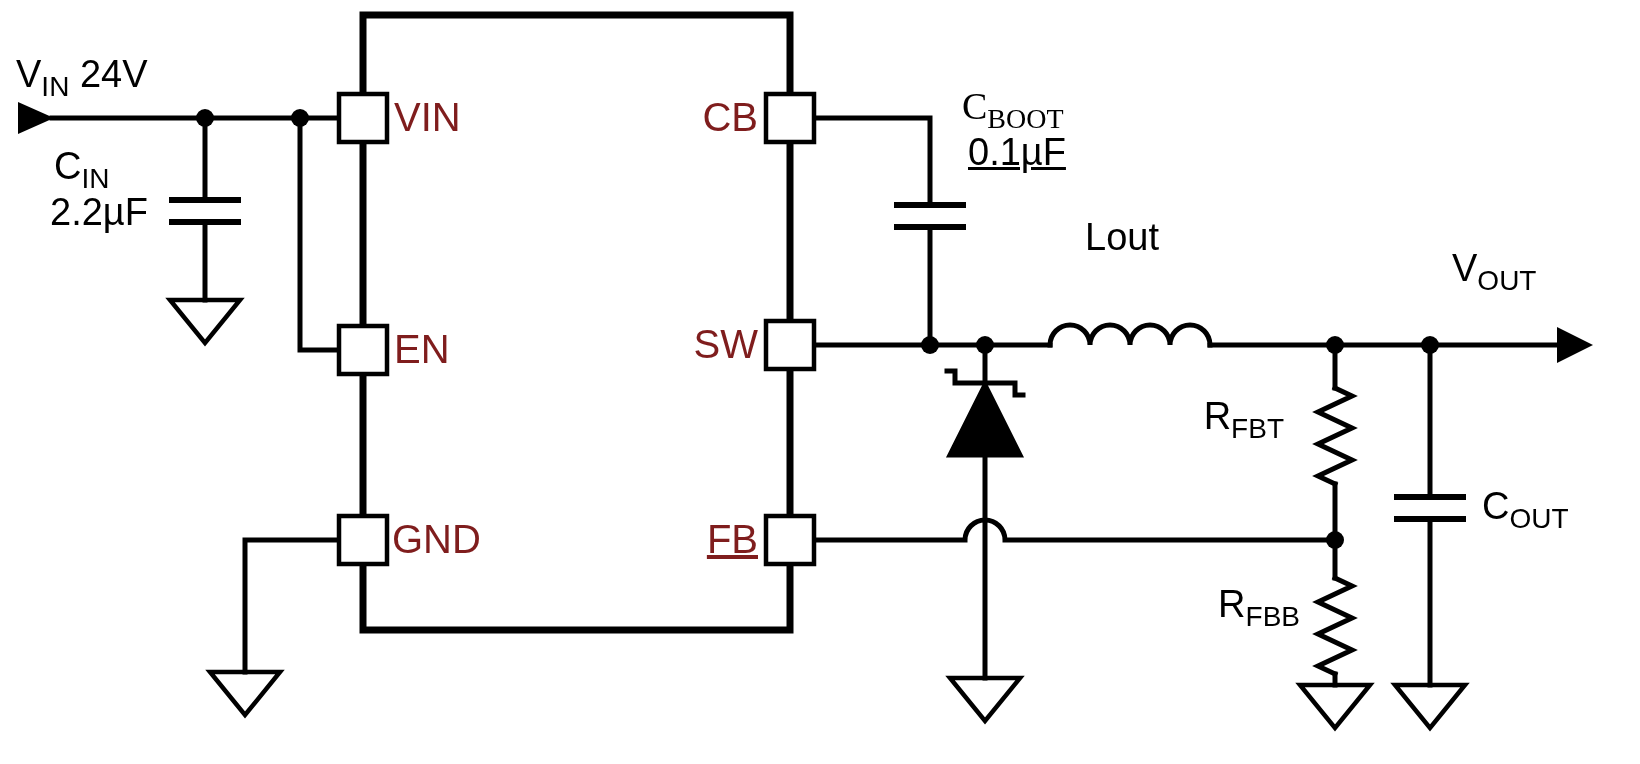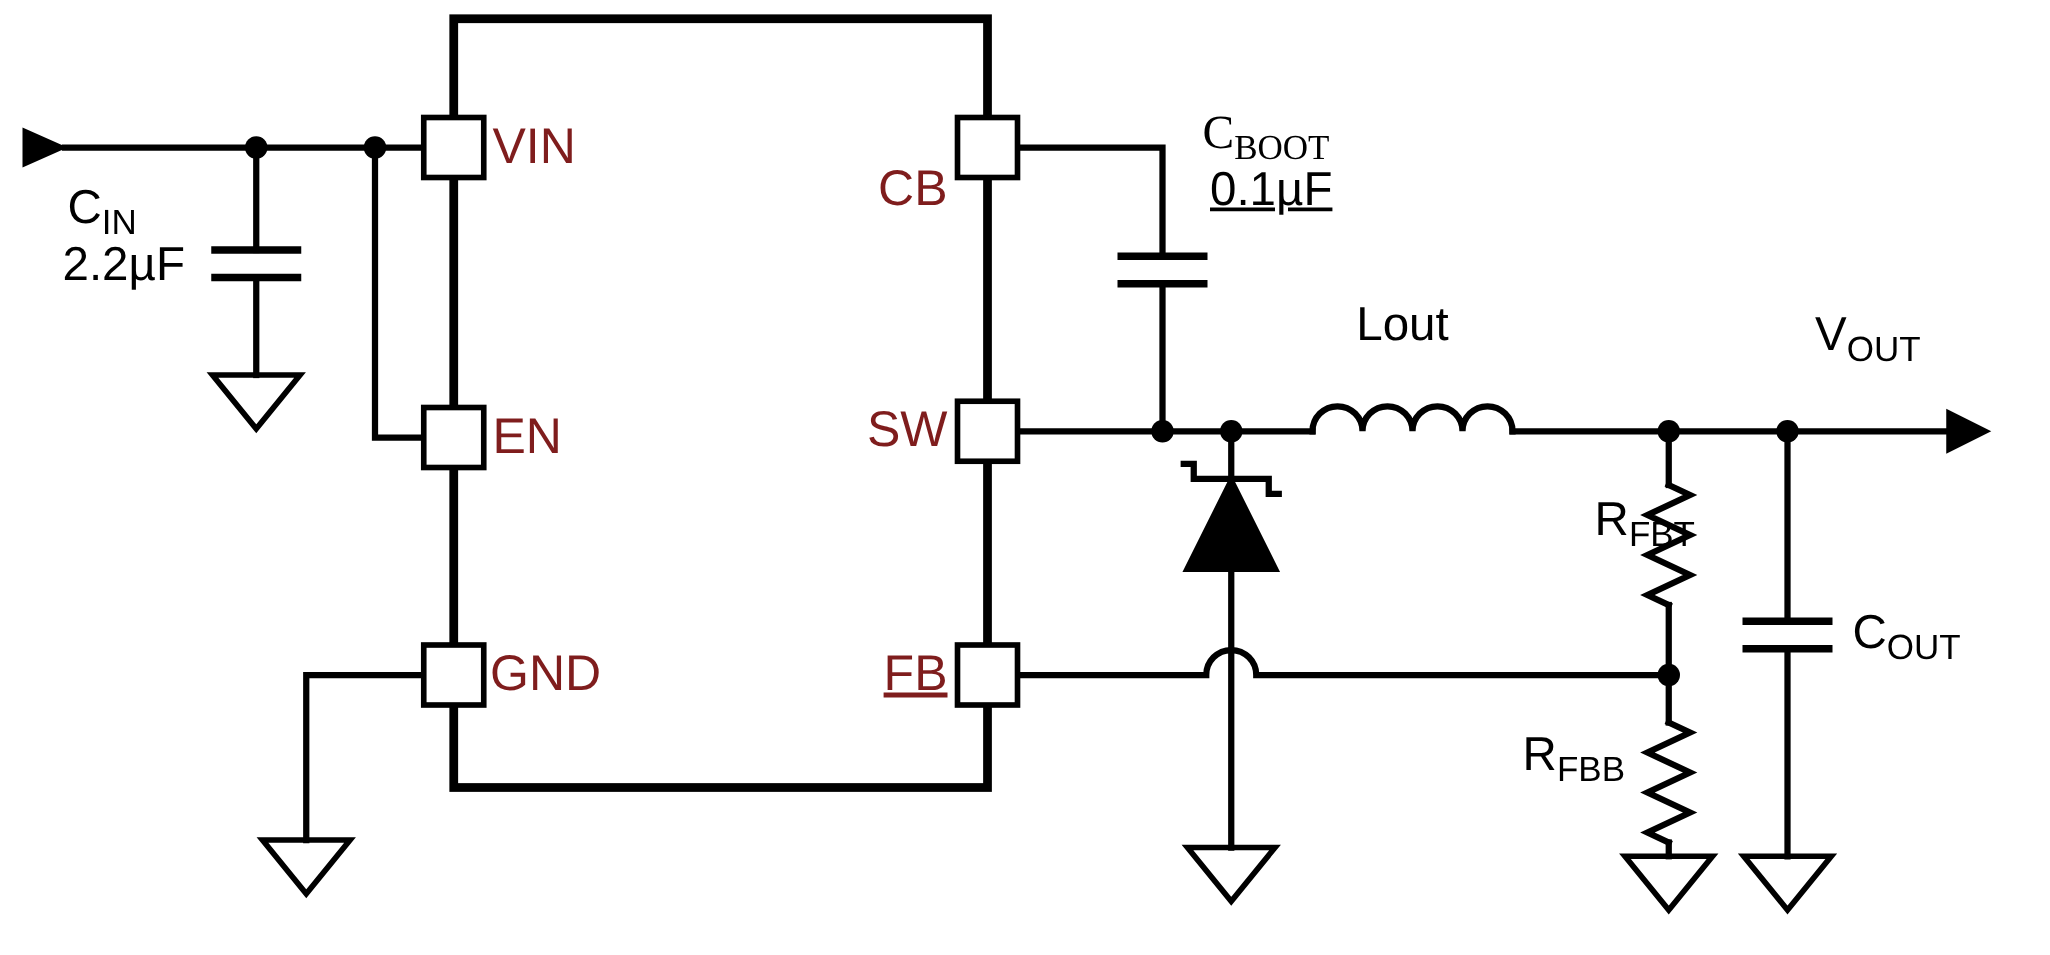--- a/index.html
+++ b/index.html
@@ -127,50 +127,53 @@
       <circle cx="205" cy="118" r="9"></circle>
       <circle cx="300" cy="118" r="9"></circle>
       <circle cx="930" cy="345" r="9"></circle>
       <circle cx="985" cy="345" r="9"></circle>
       <circle cx="1335" cy="345" r="9"></circle>
       <circle cx="1430" cy="345" r="9"></circle>
       <circle cx="1335" cy="540" r="9"></circle>
     </g>
   </svg>
 
+  <div class="lbl" style="left:16px; top:54px;">
+    <span>V</span><span class="sub">IN</span><span> 24V</span>
+  </div>
 
   <div class="lbl" style="left:54px; top:146px;">
     <span>C</span><span class="sub">IN</span>
   </div>
   <div class="lbl" style="left:50px; top:192px;">2.2µF</div>
 
   <div class="lbl" style="left:962px; top:86px;font-family:Liberation Serif, serif;">
     <span>C</span><span class="sub">BOOT</span>
   </div>
   <div class="lbl" style="left:968px; top:132px;text-decoration:underline;">0.1µF</div>
 
-  <div class="lbl" style="left:1085px; top:240px;">Lout</div>
+  <div class="lbl" style="left:1085px; top:217px;">Lout</div>
 
   <div class="lbl" style="left:1452px; top:248px;">
     <span>V</span><span class="sub">OUT</span>
   </div>
 
-  <div class="lbl right-align" style="left:1246px; top:396px; width:110px;">
+  <div class="lbl right-align" style="left:1174px; top:396px; width:110px;">
     <span>R</span><span class="sub">FBT</span>
   </div>
 
   <div class="lbl right-align" style="left:1190px; top:584px; width:110px;">
     <span>R</span><span class="sub">FBB</span>
   </div>
 
   <div class="lbl" style="left:1482px; top:486px;">
     <span>C</span><span class="sub">OUT</span>
   </div>
 
   <div class="pin-lbl" style="left:394px; top:95px;">VIN</div>
   <div class="pin-lbl" style="left:394px; top:327px;">EN</div>
   <div class="pin-lbl" style="left:392px; top:517px;">GND</div>
 
-  <div class="pin-lbl right-align" style="left:658px; top:95px;  width:100px;margin-top:34px;">CB</div>
+  <div class="pin-lbl right-align" style="left:658px; top:95px;  width:100px;">CB</div>
   <div class="pin-lbl right-align" style="left:658px; top:322px; width:100px;">SW</div>
   <div class="pin-lbl right-align" style="left:658px; top:517px; width:100px;text-decoration:underline;">FB</div>
 
 </div>
 
 </body></html>

